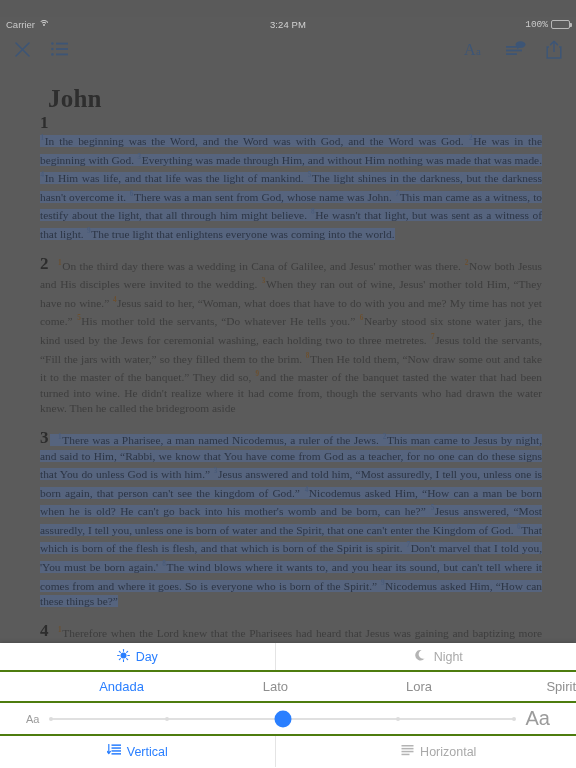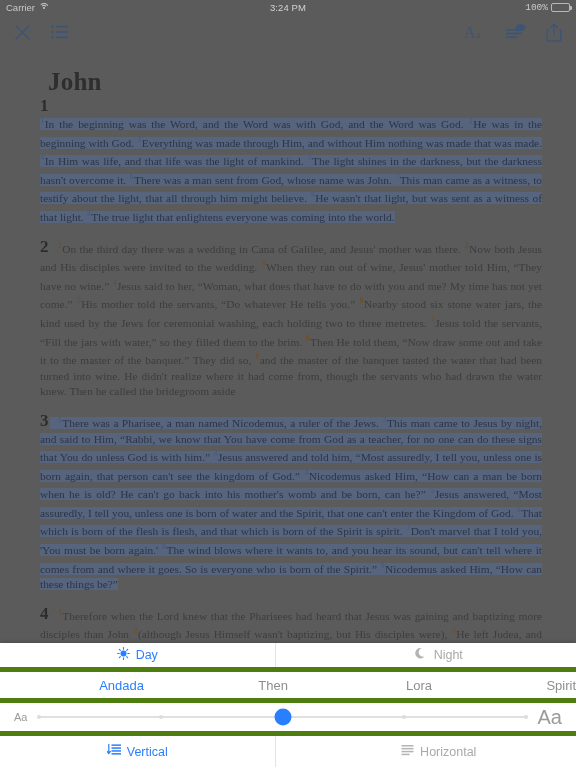--- a/index.html
+++ b/index.html
@@ -5,21 +5,21 @@
   * { box-sizing: border-box; margin: 0; padding: 0; }
   html, body {
     width: 576px; height: 768px;
     overflow: hidden;
     font-family: "Liberation Sans", sans-serif;
   }
   body { background: #5a5a5a; position: relative; }
 
   
   #reader {
-    position: absolute; top: 0; left: 0;
+    position: absolute; top: 17px; left: 0;
     width: 576px; height: 643px;
     background: #5b5b5b;
     overflow: hidden;
   }
 
   
   #statusbar {
     height: 14px; width: 100%;
     display: flex; align-items: center;
     padding: 0 6px;
@@ -105,21 +105,21 @@
   
   #sheet {
     position: absolute; left: 0; bottom: 0;
     width: 576px; height: 125px;
     background: #ffffff;
     box-shadow: 0 -1px 4px rgba(0,0,0,.18);
     display: flex; flex-direction: column;
   }
   .row {
     display: flex; align-items: center;
-    border-bottom: 5px solid #4d7c0f;
+    border-bottom: 2px solid #4d7c0f;
   }
   .row:last-child { border-bottom: none; align-items: center; }
   .seg {
     flex: 1; display: flex; align-items: center; justify-content: center;
     gap: 6px; font-size: 12.5px; cursor: pointer;
     height: 100%;
   }
   .divider { width: 1px; align-self: stretch; background: #e4e4e4; }
   .active { color: #2a7fff; }
   .inactive { color: #a9a9a9; margin-left: 26px; }
@@ -129,21 +129,21 @@
   #row-size  { height: 33px; }
   #row-dir   { height: 31px; }
 
   .fontopt {
     flex: 1; text-align: right; font-size: 13px; cursor: pointer;
   }
   .fontopt.sel-font { color: #2a7fff; }
   .fontopt.not-sel { color: #8e8e8e; }
 
   
-  #row-size { padding: 0 14px; gap: 12px; }
+  #row-size { padding: 0 26px; gap: 12px; }
   .aa-small { font-size: 11px; color: #9b9b9b; font-family:"Liberation Sans",sans-serif;}
   .aa-big   { font-size: 20px; color: #9b9b9b; font-family:"Liberation Sans",sans-serif;}
   .slider-wrap {
     flex: 1; position: relative; height: 20px;
     display: flex; align-items: center;
   }
   .track {
     position: absolute; left: 0; right: 0; height: 2px;
     background: #e0e0e0; border-radius: 1px;
   }
@@ -258,21 +258,21 @@
         <svg width="13" height="13" viewBox="0 0 13 13">
           <path d="M9.6 9.4 A5.2 5.2 0 1 1 6.6 1.1 A4.3 4.3 0 0 0 9.6 9.4 Z" fill="#b4b4b4"></path>
         </svg>
       </span>
       <span>Night</span>
     </div>
   </div>
 
   <div class="row" id="row-fonts">
       <div class="fontopt sel-font">Andada</div>
-      <div class="fontopt not-sel">Then</div>
+      <div class="fontopt not-sel">Lato</div>
       <div class="fontopt not-sel">Lora</div>
       <div class="fontopt not-sel">Spirit</div>
     </div>
 
   <div class="row" id="row-size">
     <span class="aa-small">Aa</span>
     <div class="slider-wrap">
       <div class="track"></div>
       <div id="ticks">
           <div class="tick" style="left: 0%;"></div>

